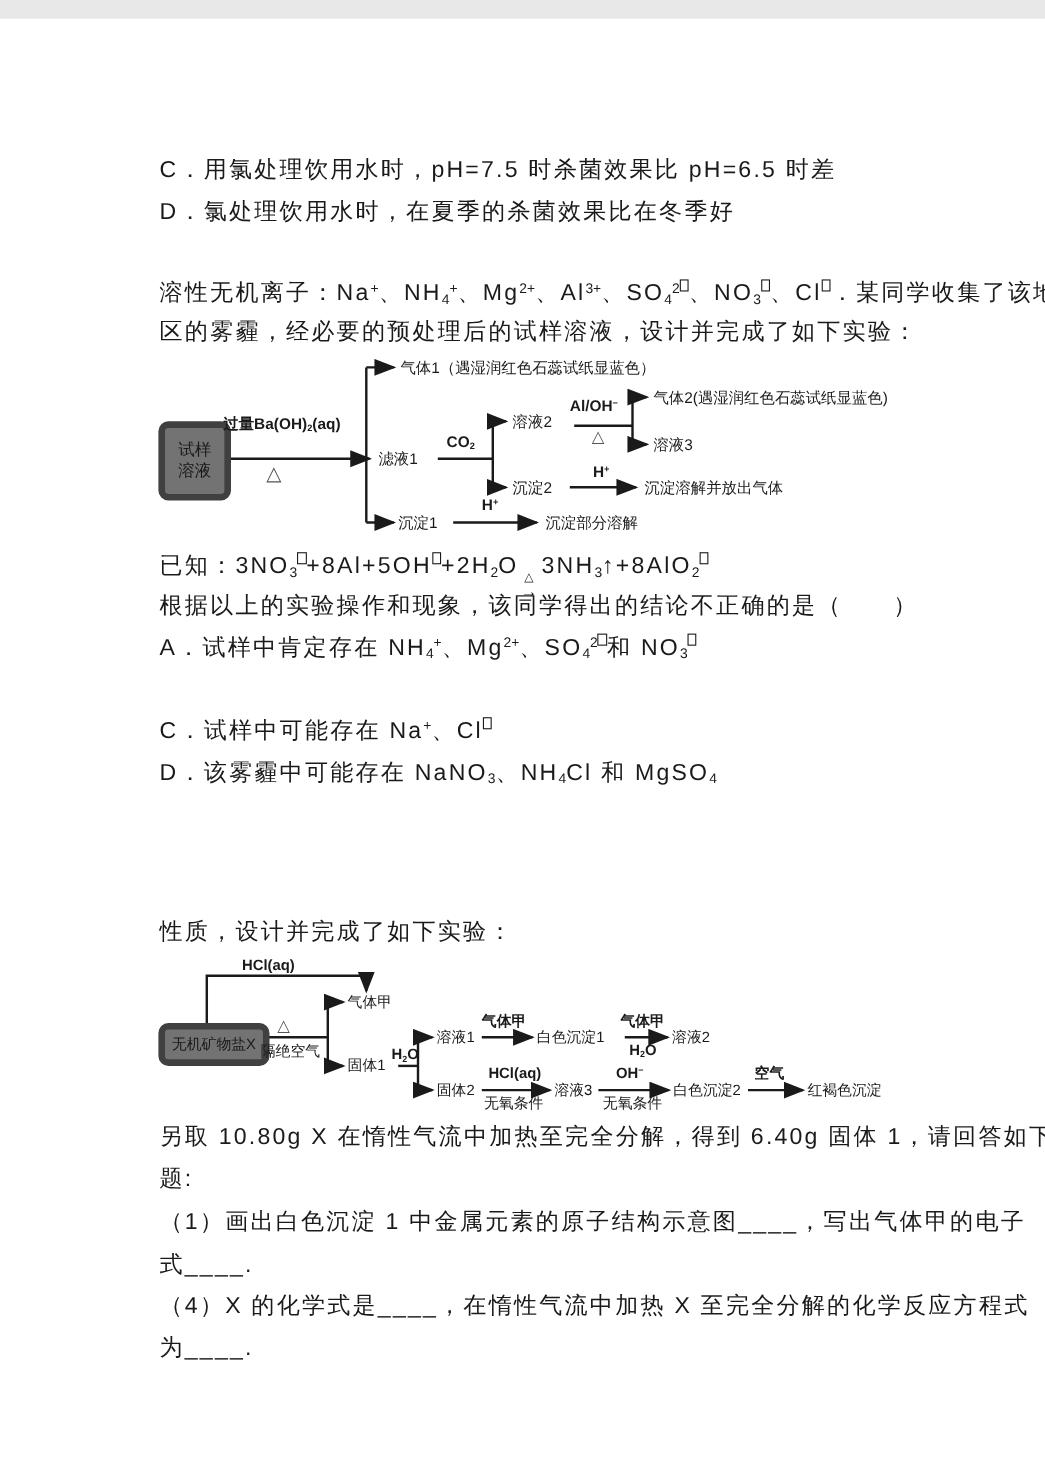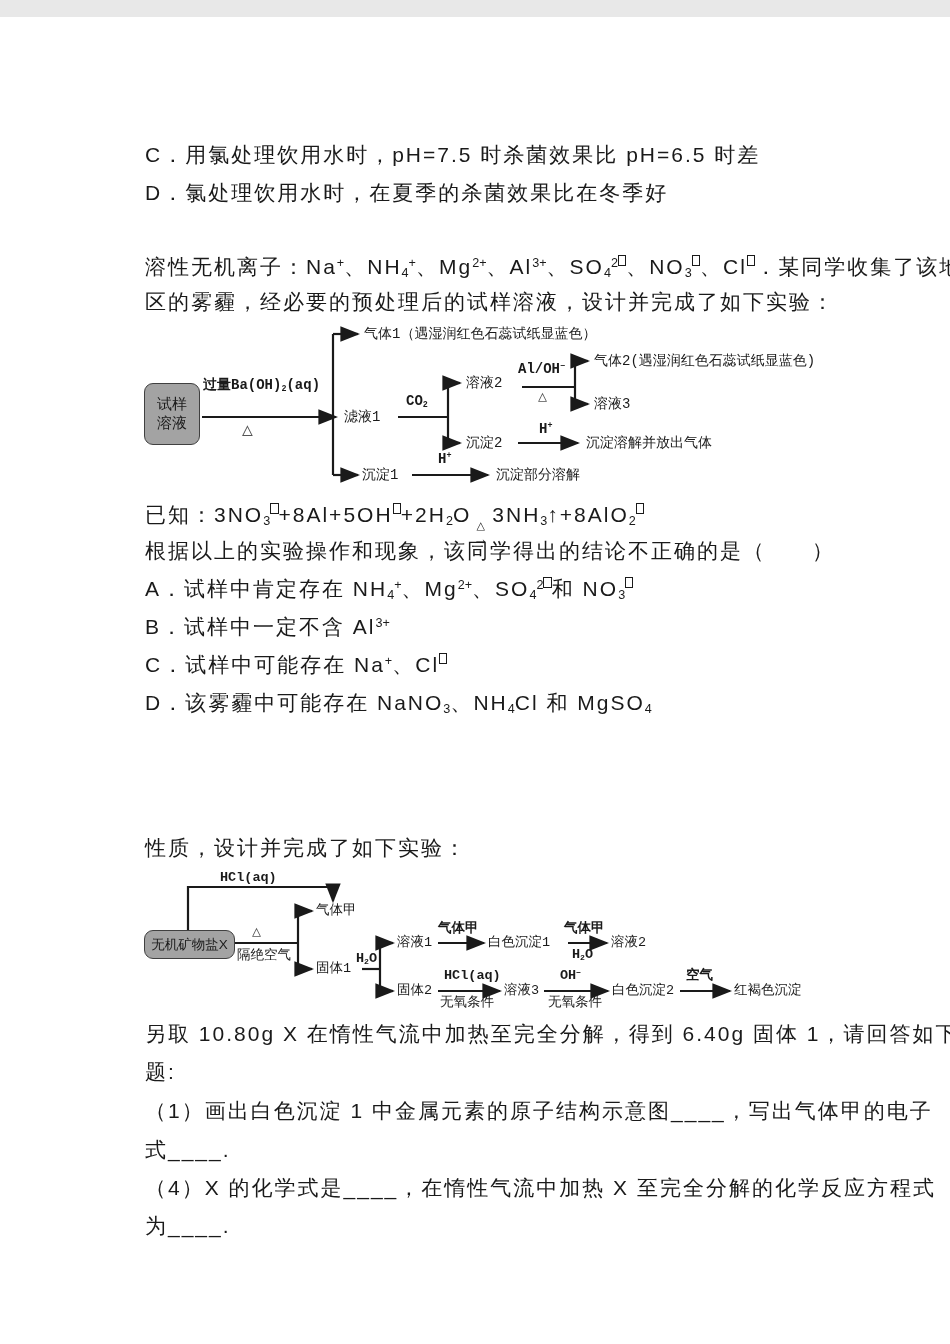--- a/index.html
+++ b/index.html
@@ -14,27 +14,27 @@
   }
   .bold{font-weight:700;}
   sup{font-size:.6em;vertical-align:.55em;letter-spacing:0;}
   sub{font-size:.6em;vertical-align:-.25em;letter-spacing:0;}
   .bx{display:inline-block;width:.5em;height:.75em;border:1px solid currentColor;vertical-align:.05em;}
   .heq{display:inline-flex;flex-direction:column;align-items:center;vertical-align:-7px;line-height:1;margin:0 2px;}
   .heq b{font-weight:400;display:block;font-size:15px;line-height:1;}
   .heq b:first-child{font-size:11px;line-height:.9;}
   .diagram{position:absolute;font-size:14px;letter-spacing:0;}
   .diagram svg{position:absolute;left:0;top:0;}
-  .lb{position:absolute;white-space:nowrap;line-height:1.15;font-family:Liberation Mono, monospace;}
+  .lb{position:absolute;white-space:nowrap;line-height:1.15;}
   .cond{font-weight:700;}
   .mut{color:#555;}
   .srcbox{
-    position:absolute;border:1px solid #404040;border-radius:9px;
+    position:absolute;border:6px solid #404040;border-radius:9px;
     display:flex;align-items:center;justify-content:center;text-align:center;
-    white-space:pre-line;background:#a3a3a3;
+    white-space:pre-line;background:#737373;
   }
   .d2 .lb{font-size:13.5px;}
 </style>
 </head>
 <body>
 
 <div class="page">
 
   <div class="tl" style="top:124px">C．用氯处理饮用水时，pH=7.5 时杀菌效果比 pH=6.5 时差</div>
   <div class="tl" style="top:162px">D．氯处理饮用水时，在夏季的杀菌效果比在冬季好</div>
@@ -85,21 +85,20 @@
     <span class="lb cond" style="left:298px;top:134px">H<sup>+</sup></span>
     <span class="lb" style="left:356px;top:150px">沉淀部分溶解</span>
   </div>
 
   <div class="tl" style="top:484px">已知：3NO<sub>3</sub><sup><i class="bx"></i></sup>+8Al+5OH<sup><i class="bx"></i></sup>+2H<sub>2</sub>O<span class="heq">
         <b>△</b>
         <b>→</b>
       </span>3NH<sub>3</sub>↑+8AlO<sub>2</sub><sup><i class="bx"></i></sup></div>
   <div class="tl" style="top:520px">根据以上的实验操作和现象，该同学得出的结论不正确的是（　　）</div>
   <div class="tl" style="top:558px">A．试样中肯定存在 NH<sub>4</sub><sup>+</sup>、Mg<sup>2+</sup>、SO<sub>4</sub><sup>2<i class="bx"></i></sup>和 NO<sub>3</sub><sup><i class="bx"></i></sup></div>
-  <div class="tl" style="top:596px">B．试样中一定不含 Al<sup>3+</sup></div>
   <div class="tl" style="top:634px">C．试样中可能存在 Na<sup>+</sup>、Cl<sup><i class="bx"></i></sup></div>
   <div class="tl" style="top:672px">D．该雾霾中可能存在 NaNO<sub>3</sub>、NH<sub>4</sub>Cl 和 MgSO<sub>4</sub></div>
 
 
   <div class="tl" style="top:817px">性质，设计并完成了如下实验：</div>
 
   <div class="diagram d2" style="left:140px;top:852px;width:800px;height:150px">
     <svg width="800" height="150">
       <defs>
         <marker id="ah2" markerWidth="9" markerHeight="8" refX="8" refY="3.5" orient="auto">

